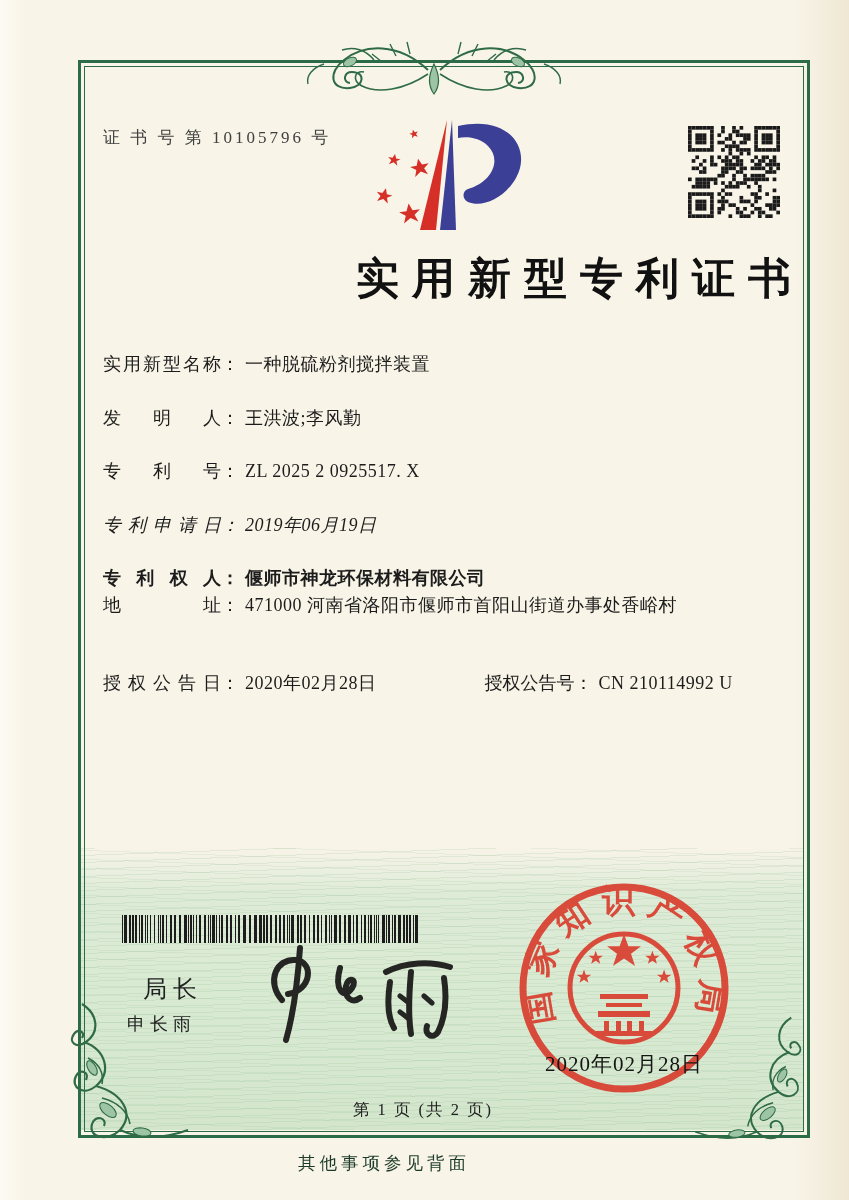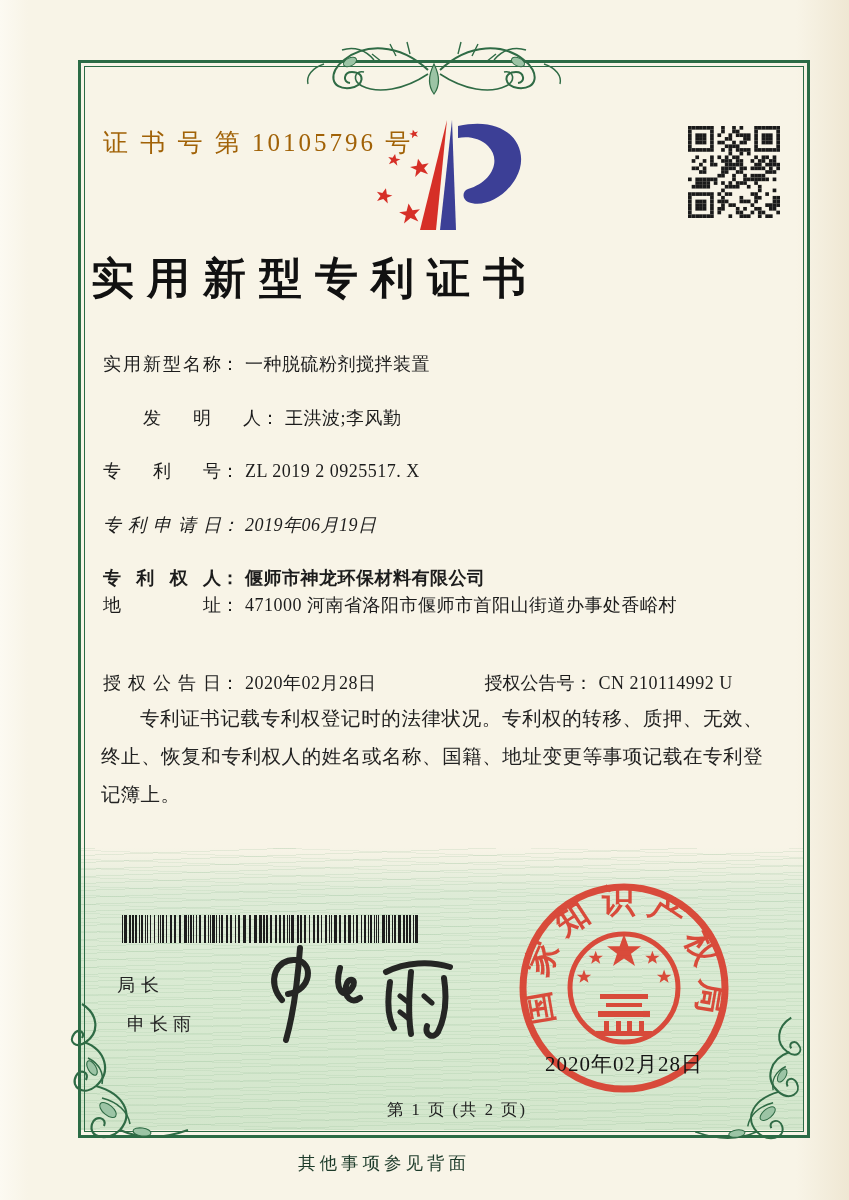--- a/index.html
+++ b/index.html
@@ -25,51 +25,51 @@
     left:78px;top:60px;width:726px;height:1072px;z-index:2;
     border:3px solid #2b6b45;pointer-events:none;
   }
   #frame::after{
     content:"";position:absolute;left:3px;top:3px;right:3px;bottom:3px;
     border:1px solid #2b6b45;
   }
 
   .z3{z-index:3;} .z4{z-index:4;}
 
-  #certificate-number{left:103px;top:126px;font-size:25px;letter-spacing:3px;color:#a16207;}
-
-  #title{left:78px;top:250px;width:726px;text-align:left;
+  #certificate-number{left:103px;top:126px;font-size:17px;letter-spacing:3px;color:#404040;}
+
+  #title{left:78px;top:250px;width:726px;text-align:right;
     font-size:43px;font-weight:700;letter-spacing:13px;color:#111;text-indent:13px;}
 
   
   .field-row{left:103px;width:680px;font-size:18px;color:#1c1c1c;white-space:nowrap;}
   .flabel{display:inline-block;width:118px;text-align:justify;text-align-last:justify;vertical-align:top;}
   .fcolon{display:inline-block;margin-right:6px;}
   .fvalue{letter-spacing:.5px;}
-  #row-0{top:352px;} #row-1{top:406px;margin-left:40px;} #row-2{top:459px;} #row-3{top:513px;font-style:italic;}
+  #row-0{top:352px;} #row-1{top:406px;} #row-2{top:459px;} #row-3{top:513px;font-style:italic;}
   #row-4{top:566px;font-weight:bold;} #row-5{top:593px;} #row-6{top:671px;}
   .flabel-sm{display:inline-block;text-align:justify;}
   #grant-pair{margin-left:108px;}
 
   #body-text{left:101px;top:700px;width:662px;font-size:19.5px;line-height:38px;
     text-align:justify;color:#222;letter-spacing:.3px;}
   #body-text p{margin:0;text-indent:2em;}
 
   #barcode{left:122px;top:915px;width:296px;height:28px;}
 
-  #sig-title{left:117px;top:973px;font-size:18px;letter-spacing:6px;color:#222;}
+  #sig-title{left:143px;top:973px;font-size:24px;letter-spacing:6px;color:#222;}
   #sig-name{left:127px;top:1012px;font-size:18px;letter-spacing:5px;color:#222;}
 
   #signature-svg{left:248px;top:938px;}
 
   #seal-wrap{left:512px;top:876px;width:224px;height:224px;}
   #seal-date{left:512px;top:1050px;width:224px;text-align:center;font-size:21px;
     color:#141414;letter-spacing:1px;z-index:5;}
 
-  #page-number{left:94px;top:1099px;width:726px;text-align:center;font-size:16.5px;color:#222;letter-spacing:2px;}
+  #page-number{left:60px;top:1099px;width:726px;text-align:center;font-size:16.5px;color:#222;letter-spacing:2px;}
   #footer-note{left:0;top:1151px;width:768px;text-align:center;font-size:17.5px;color:#1d3b2a;letter-spacing:4px;}
 
   svg{display:block;}
 </style>
 </head>
 <body>
 
 <div class="abs" id="green-zone"></div>
 
 <div class="abs" id="frame"></div>
@@ -446,37 +446,36 @@
 
 <div class="abs z4" id="title">实用新型专利证书</div>
 
 <div class="abs z4 field-row" id="row-0">
   <span class="flabel">实用新型名称</span><span class="fcolon">：</span><span class="fvalue">一种脱硫粉剂搅拌装置</span>
 </div>
 <div class="abs z4 field-row" id="row-1">
   <span class="flabel">发明人</span><span class="fcolon">：</span><span class="fvalue">王洪波;李风勤</span>
 </div>
 <div class="abs z4 field-row" id="row-2">
-  <span class="flabel">专利号</span><span class="fcolon">：</span><span class="fvalue">ZL 2019 2 0925517. X</span>
+  <span class="flabel">专利号</span><span class="fcolon">：</span><span class="fvalue">ZL 2025 2 0925517. X</span>
 </div>
 <div class="abs z4 field-row" id="row-3">
   <span class="flabel">专利申请日</span><span class="fcolon">：</span><span class="fvalue">2019年06月19日</span>
 </div>
 <div class="abs z4 field-row" id="row-4">
   <span class="flabel">专利权人</span><span class="fcolon">：</span><span class="fvalue">偃师市神龙环保材料有限公司</span>
 </div>
 <div class="abs z4 field-row" id="row-5">
   <span class="flabel">地址</span><span class="fcolon">：</span><span class="fvalue">471000 河南省洛阳市偃师市首阳山街道办事处香峪村</span>
 </div>
 <div class="abs z4 field-row" id="row-6">
   <span class="flabel">授权公告日</span><span class="fcolon">：</span><span class="fvalue">2020年02月28日</span><span id="grant-pair"><span class="flabel-sm">授权公告号</span><span class="fcolon">：</span><span class="fvalue">CN 210114992 U</span></span>
 </div>
 
 <div class="abs z4" id="body-text">
-  <p>专利证书记载专利权登记时的法律状况。专利权的转移、质押、无效、终止、恢复和专利权人的姓名或名称、国籍、地址变更等事项记载在专利登记簿上。</p>
 </div>
 
 <svg class="abs z4" id="barcode" viewBox="0 0 296 28" preserveAspectRatio="none">
     <rect x="0" y="0" width="1" height="28" fill="#1c1c1c"></rect>
     <rect x="2" y="0" width="3" height="28" fill="#1c1c1c"></rect>
     <rect x="7" y="0" width="2" height="28" fill="#1c1c1c"></rect>
     <rect x="10" y="0" width="2" height="28" fill="#1c1c1c"></rect>
     <rect x="13" y="0" width="2" height="28" fill="#1c1c1c"></rect>
     <rect x="17" y="0" width="1" height="28" fill="#1c1c1c"></rect>
     <rect x="19" y="0" width="2" height="28" fill="#1c1c1c"></rect>

